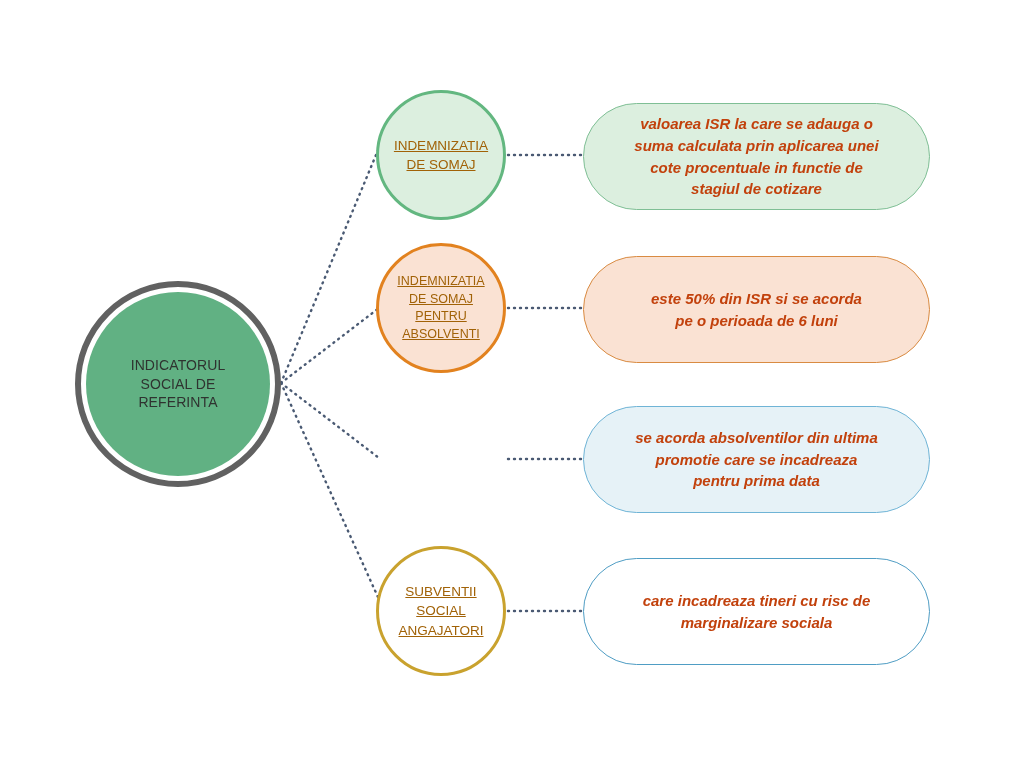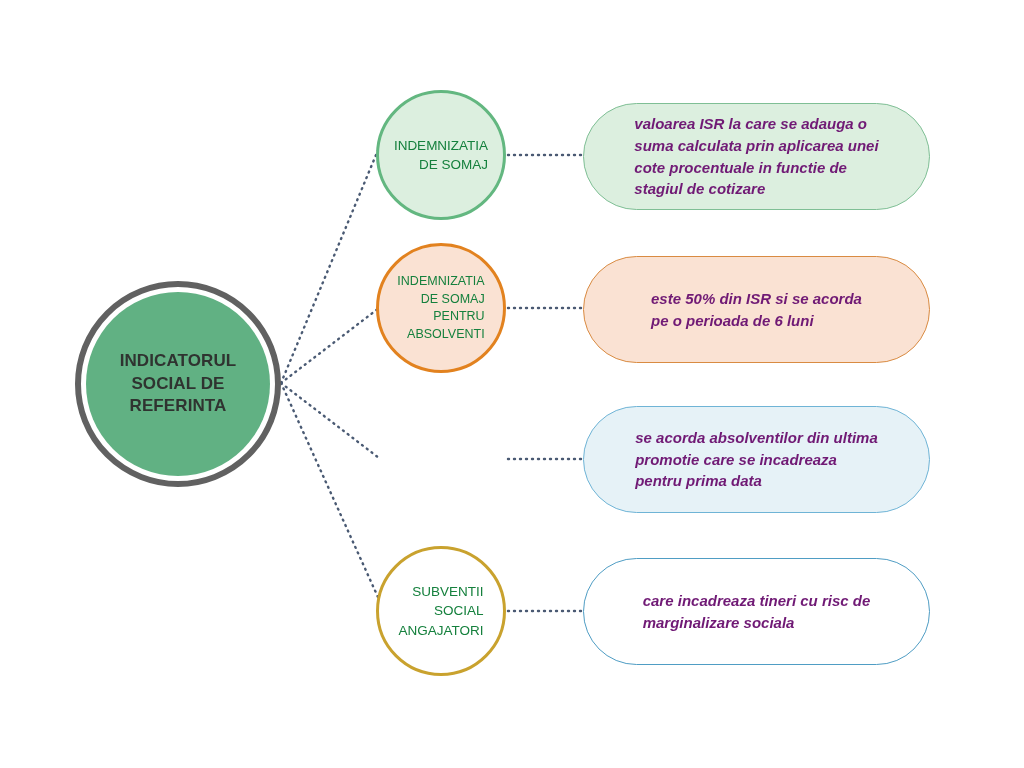--- a/index.html
+++ b/index.html
@@ -52,47 +52,48 @@
     right: 5px;
     bottom: 5px;
     border-radius: 50%;
     background: #61b183;
     display: flex;
     align-items: center;
     justify-content: center;
   }
   .hub-label {
     color: #2f3330;
-    font-size: 17px;
-    font-weight: bold;
+    font-size: 14px;
+    font-weight: normal;
     line-height: 1.35;
     text-align: center;
     letter-spacing: .1px;
     white-space: pre-line;
   }
 
   
   .node {
     position: absolute;
     width: 130px;
     height: 130px;
     border-radius: 50%;
     box-sizing: border-box;
     display: flex;
     align-items: center;
     justify-content: center;
     z-index: 3;
   }
   .node-label {
-    color: #15803d;
+    color: #a16207;
     font-size: 13.5px;
     line-height: 1.42;
-    text-align: right;
+    text-align: center;
     white-space: pre-line;
     padding: 0 6px;
+    text-decoration: underline;
   }
   .node.n0 { left: 376px; top: 90px;  border: 3px solid #63b780; background: #dcefdf; }
   .node.n1 { left: 376px; top: 243px; border: 3px solid #e2821f; background: #fae2d3; }
   .node.n2 { left: 376px; top: 394px; border: 3px solid #3c9ed4; background: #e6f2f7; }
   .node.n3 { left: 376px; top: 546px; border: 3px solid #c9a22e; background: #ffffff; }
   .node.n1 .node-label { font-size: 12.5px; line-height: 1.4; }
   .node.n3 .node-label { font-size: 13.5px; }
 
   
   .pill {
@@ -101,26 +102,26 @@
     width: 347px;
     height: 107px;
     border-radius: 54px;
     box-sizing: border-box;
     display: flex;
     align-items: center;
     justify-content: center;
     z-index: 3;
   }
   .pill-text {
-    color: #701a75;
+    color: #c2410c;
     font-size: 15px;
     font-weight: bold;
     font-style: italic;
     line-height: 1.45;
-    text-align: left;
+    text-align: center;
     white-space: pre-line;
     padding: 0 22px;
   }
   .pill.p0 { top: 103px; border: 1.5px solid #7fbf95; background: #dcefdf; }
   .pill.p1 { top: 256px; border: 1.5px solid #d98b42; background: #fae2d3; }
   .pill.p2 { top: 406px; border: 1.5px solid #6fb4d6; background: #e6f2f7; }
   .pill.p3 { top: 558px; border: 1.5px solid #4f9dc4; background: #ffffff; }
 </style>
 </head>
 <body>

